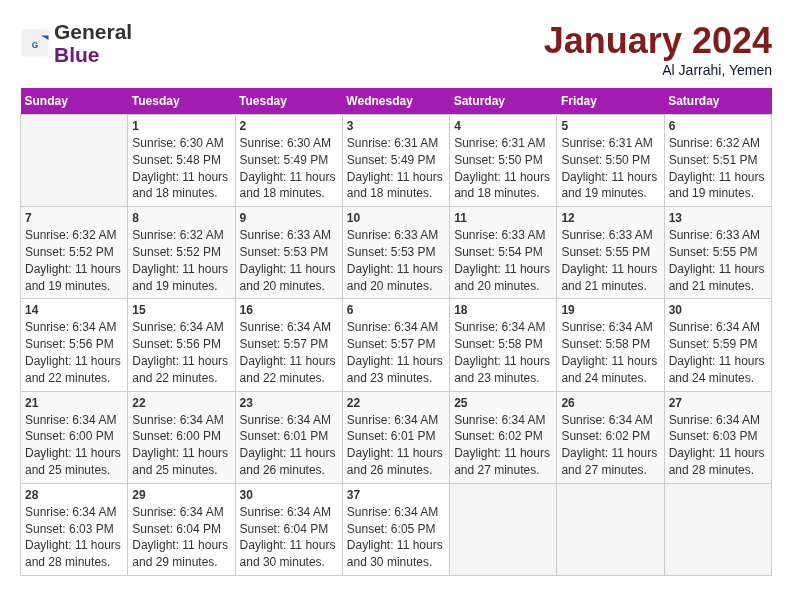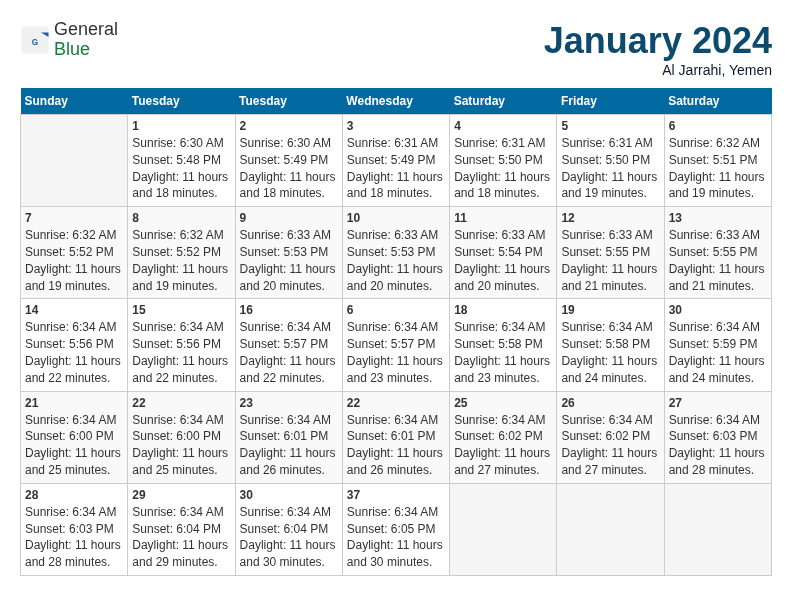--- a/index.html
+++ b/index.html
@@ -14,50 +14,50 @@
       display: flex;
       justify-content: space-between;
       align-items: flex-start;
       margin-bottom: 10px;
     }
     .logo {
       display: flex;
       align-items: center;
     }
     .logo-text {
-      font-size: 18px;
-      font-weight: normal;
+      font-size: 21px;
+      font-weight: bold;
       color: #333;
       line-height: 1.1;
     }
-    .logo-text .blue { color: #15803d; }
+    .logo-text .blue { color: #701a75; }
     .logo-icon {
       width: 30px;
       height: 30px;
       margin-right: 4px;
     }
     .title-block {
       text-align: right;
     }
     .month-title {
       font-size: 36px;
       font-weight: bold;
-      color: #0c4a6e;
+      color: #7f1d1d;
     }
     .location {
       font-size: 14px;
       color: #0f172a;
     }
     table {
       width: 100%;
       border-collapse: collapse;
       font-size: 11px;
     }
     thead tr th {
-      background: #0369a1;
+      background: #a21caf;
       color: #fff;
       padding: 6px 4px;
       text-align: left;
       font-size: 12px;
       font-weight: bold;
     }
     tbody tr td {
       border: 1px solid #ccc;
       vertical-align: top;
       padding: 4px;

